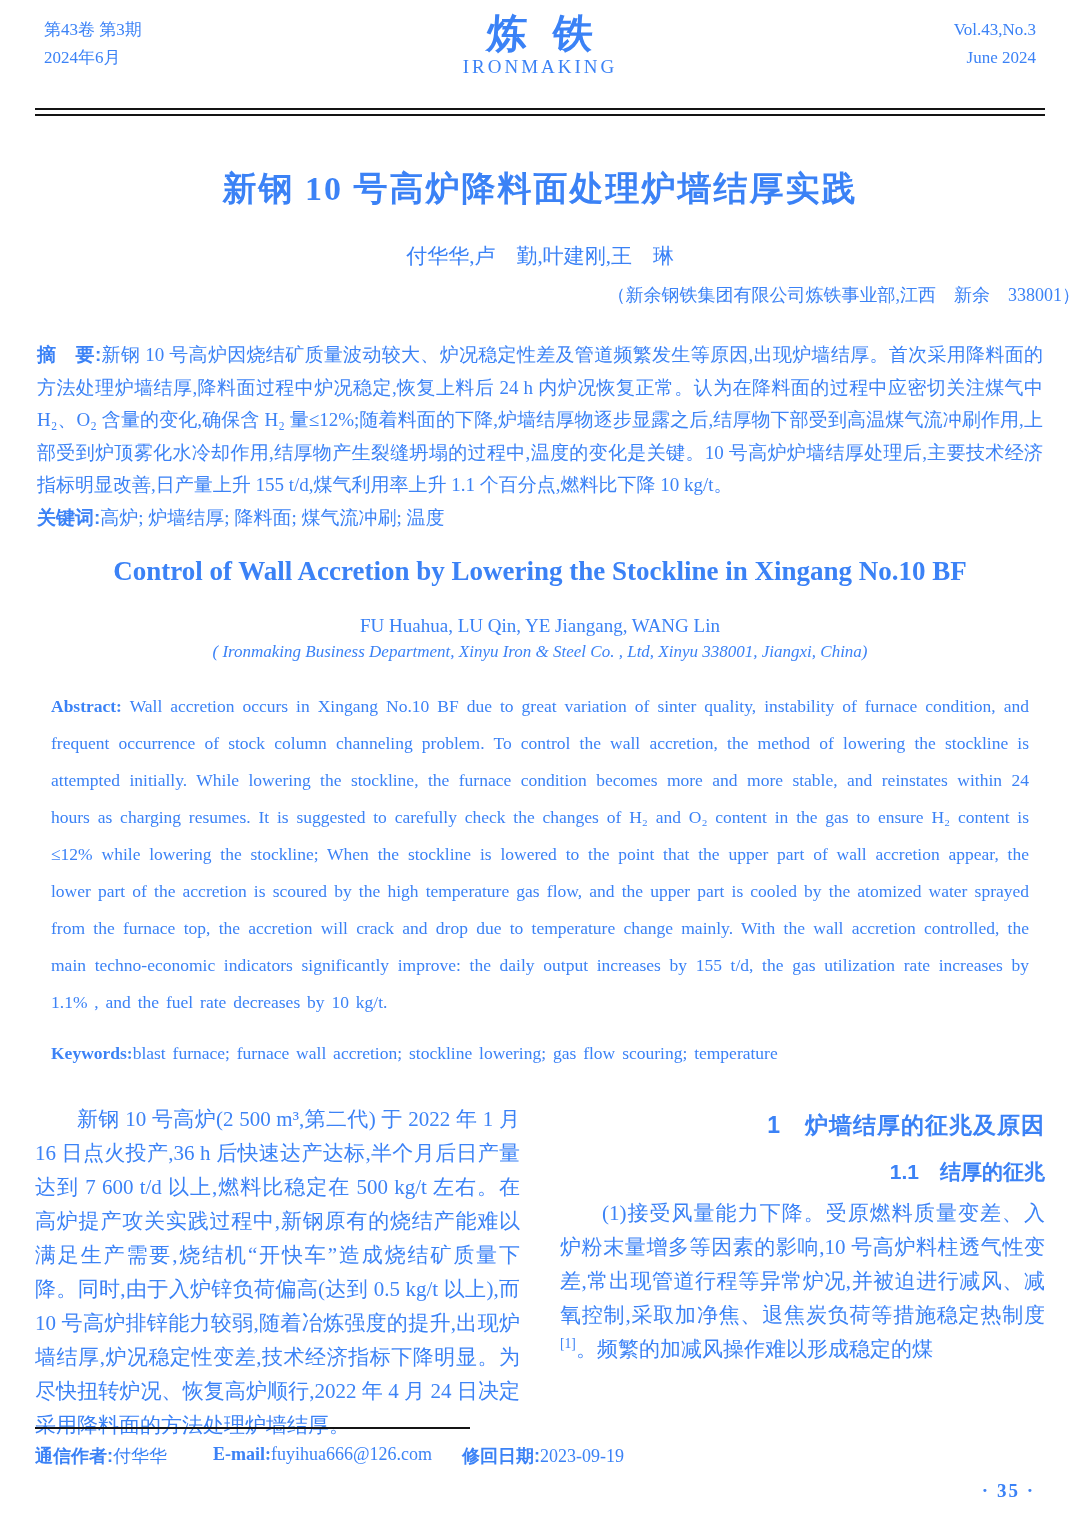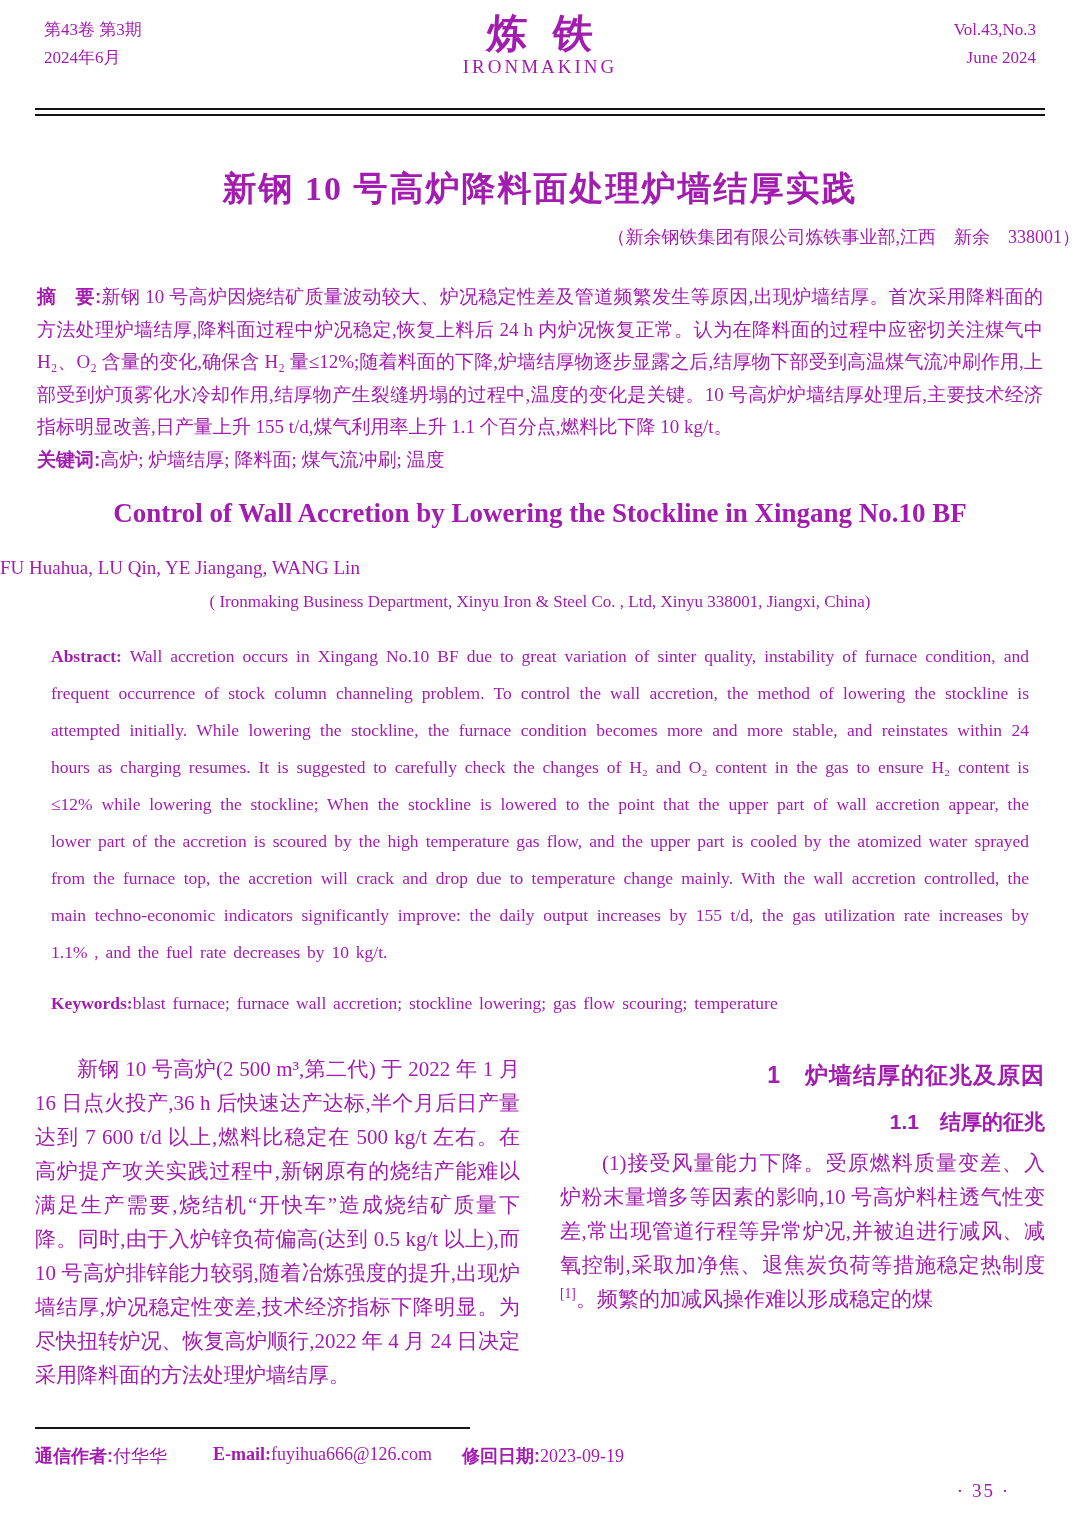--- a/index.html
+++ b/index.html
@@ -1,19 +1,19 @@
 <!DOCTYPE html>
 <html><head>
 <meta charset="utf-8">
 <style>
   html,body{margin:0;padding:0;background:#ffffff;}
   .page{
     position:relative;
     width:1080px;height:1527px;
-    background:#fff;color:#a21caf;
+    background:#fff;color:#3b82f6;
     font-family:"Liberation Serif","DejaVu Serif",serif;
     overflow:hidden;
   }
   .hei{font-family:"Liberation Sans","DejaVu Sans",sans-serif;font-weight:700;text-align:right;}
 
   
   .jheader{
     position:relative;
     padding:16px 35px 0 35px;
     height:88px;
@@ -49,22 +49,22 @@
     font-size:19px;line-height:32.5px;
     text-align:justify;
   }
   .abs-cn p{margin:0;}
 
   
   .title-en{
     margin:22px 35px 0 35px;text-align:center;
     font-size:27px;font-weight:700;
   }
-  .authors-en{margin-top:28px;text-align:left;font-size:19px;}
-  .affil-en{margin-top:13px;text-align:center;font-size:17px;}
+  .authors-en{margin-top:28px;text-align:center;font-size:19px;}
+  .affil-en{margin-top:5px;text-align:center;font-size:17px;font-style:italic;}
 
   .abs-en{
     margin:26px 37px 0 37px;
     font-size:17.5px;line-height:37px;
     text-align:justify;word-spacing:2.5px;
   }
   .abs-en p{margin:14px;}
 
   
   .columns{
@@ -89,22 +89,22 @@
     position:absolute;left:35px;top:1427px;
     width:435px;border-top:2px solid #141414;
   }
   .footline{
     position:absolute;left:35px;top:1444px;
     font-size:18px;display:flex;
   }
   .footline .seg1{margin-right:46px;}
   .footline .seg2{margin-right:30px;}
   .pagenum{
-    position:absolute;right:70px;top:1480px;
-    font-size:19px;letter-spacing:2px;
+    position:absolute;right:45px;top:1480px;
+    font-size:19px;letter-spacing:2px;font-weight:bold;
   }
 </style>
 </head>
 <body>
 
 <div class="page">
 
   <div class="jheader">
     <div class="jh-left">
       <div>第43卷 第3期</div>
@@ -115,20 +115,21 @@
       <div class="logo-en">IRONMAKING</div>
     </div>
     <div class="jh-right">
       <div>Vol.43,No.3</div>
       <div>June  2024</div>
     </div>
   </div>
   <div class="jrule"></div>
 
   <div class="title-cn">新钢 10 号高炉降料面处理炉墙结厚实践</div>
+  <div class="authors-cn">付华华,卢　勤,叶建刚,王　琳</div>
   <div class="affil-cn">（新余钢铁集团有限公司炼铁事业部,江西　新余　338001）</div>
 
   <div class="abs-cn">
     <p><span class="hei">摘　要:</span><span>新钢 10 号高炉因烧结矿质量波动较大、炉况稳定性差及管道频繁发生等原因,出现炉墙结厚。首次采用降料面的方法处理炉墙结厚,降料面过程中炉况稳定,恢复上料后 24 h 内炉况恢复正常。认为在降料面的过程中应密切关注煤气中 H₂、O₂ 含量的变化,确保含 H₂ 量≤12%;随着料面的下降,炉墙结厚物逐步显露之后,结厚物下部受到高温煤气流冲刷作用,上部受到炉顶雾化水冷却作用,结厚物产生裂缝坍塌的过程中,温度的变化是关键。10 号高炉炉墙结厚处理后,主要技术经济指标明显改善,日产量上升 155 t/d,煤气利用率上升 1.1 个百分点,燃料比下降 10 kg/t。</span></p>
     <p><span class="hei">关键词:</span><span>高炉; 炉墙结厚; 降料面; 煤气流冲刷; 温度</span></p>
   </div>
 
   <div class="title-en">Control of Wall Accretion by Lowering the Stockline in Xingang No.10 BF</div>
   <div class="authors-en">FU Huahua, LU Qin, YE Jiangang, WANG Lin</div>
   <div class="affil-en">( Ironmaking Business Department, Xinyu Iron &amp; Steel Co. , Ltd, Xinyu 338001, Jiangxi, China)</div>

